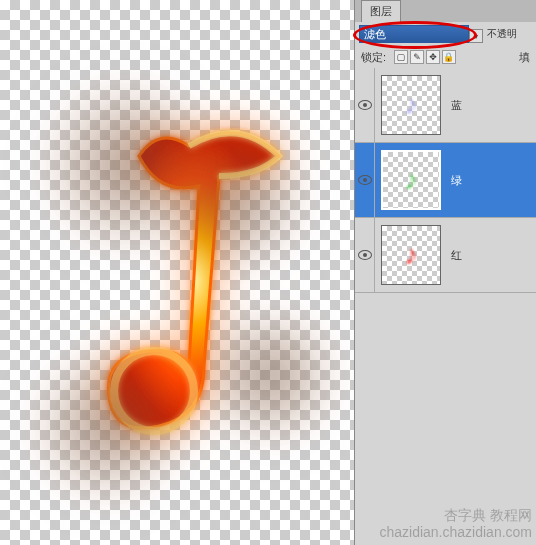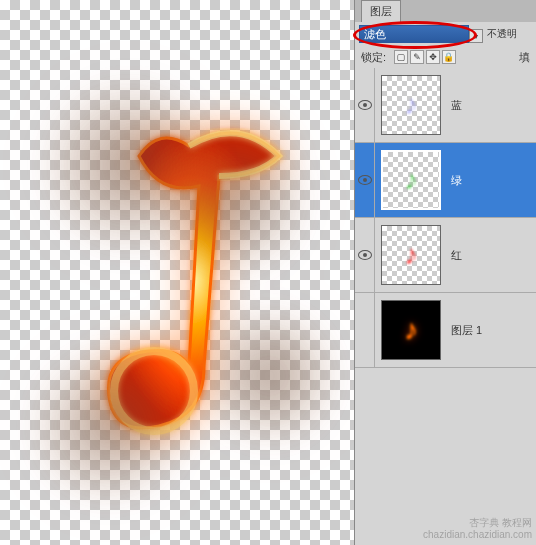--- a/index.html
+++ b/index.html
@@ -34,21 +34,21 @@
 .eye-icon::after{content:"";position:absolute;left:4px;top:2px;width:4px;height:4px;background:#555;border-radius:50%}
 .thumb{width:60px;height:60px;margin:7px 6px;border:1px solid #666;background-image:linear-gradient(45deg,#ccc 25%,transparent 25%,transparent 75%,#ccc 75%),linear-gradient(45deg,#ccc 25%,#fff 25%,#fff 75%,#ccc 75%);background-size:10px 10px;background-position:0 0,5px 5px;position:relative;display:flex;align-items:center;justify-content:center}
 .thumb.dark{background:#000}
 .thumb.selected-thumb{border:2px solid #fff;outline:2px solid #3a7fd5}
 .layer-name{font-size:11px;padding-left:4px}
 .mini-note{font-size:28px;filter:blur(1px)}
 .blue-note{color:rgba(100,100,255,.4)}
 .green-note{color:rgba(0,200,0,.5)}
 .red-note{color:rgba(255,0,0,.7)}
 .fire-mini{color:#ff6500;text-shadow:0 0 8px #ff3000,0 0 3px #ffaa00}
-.watermark{position:absolute;right:4px;bottom:4px;font-size:10px;color:rgba(0,0,0,.25);text-align:right;line-height:1.2}
+.watermark{position:absolute;right:4px;bottom:4px;font-size:14px;color:rgba(0,0,0,.25);text-align:right;line-height:1.2}
 .fill-label{font-size:11px;margin-left:auto}
 </style>
 </head>
 <body>
 
 <div class="topbar">
   <span class="top-text">图层"绿"模式改为"滤色"</span>
 </div>
 
 <div class="canvas-area">
@@ -127,26 +127,19 @@
       </div>
       <div class="layer-item">
         <div class="vis-col">
           <div class="eye-icon"></div>
         </div>
         <div class="thumb">
           <span class="mini-note red-note">♪</span>
         </div>
         <span class="layer-name">红</span>
       </div>
-      <div class="layer-item">
-        <div class="vis-col"></div>
-        <div class="thumb dark">
-          <span class="mini-note fire-mini">♪</span>
-        </div>
-        <span class="layer-name">图层 1</span>
-      </div>
     </div>
 </div>
 
 <div class="watermark">
   <div>杏字典 教程网</div>
   <div>chazidian.chazidian.com</div>
 </div>
 
 </body></html>

